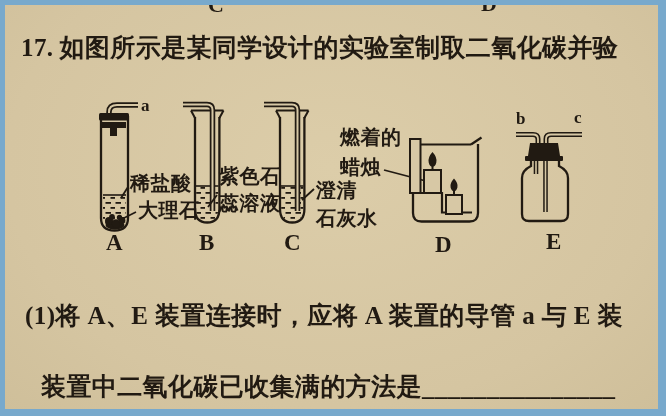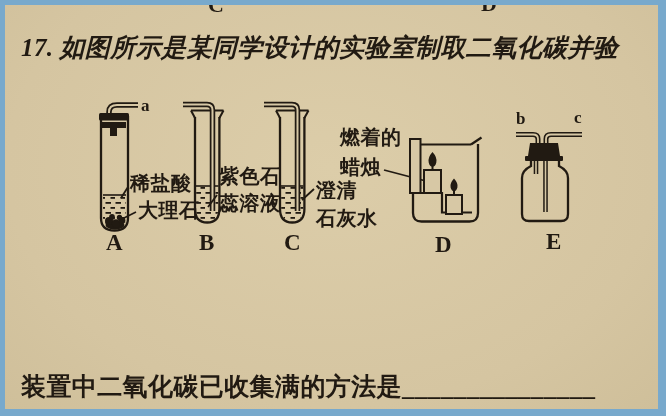--- a/index.html
+++ b/index.html
@@ -41,21 +41,21 @@
   .port{font-size:17px;font-weight:bold;}
 </style>
 </head>
 <body>
 
 <div class="page">
 
   <span class="cropped" style="left:203px;top:-13px;">C</span>
   <span class="cropped" style="left:476px;top:-14px;">D</span>
 
-  <div class="txt" style="left:16px;top:27px;font-style:italic;">
+  <div class="txt" style="left:16px;top:27px;">
     <span class="num">17.</span><span>如图所示是某同学设计的实验室制取二氧化碳并验</span>
   </div>
 
   <svg style="position:absolute;left:0;top:85px;" width="666" height="170" viewBox="0 0 666 170">
     <defs>
       <pattern id="dash" width="10" height="10" patternUnits="userSpaceOnUse">
         <rect x="0.5" y="2" width="5.5" height="1.8" fill="#211a12"></rect>
         <rect x="5.5" y="7" width="5.5" height="1.8" fill="#211a12"></rect>
       </pattern>
       <clipPath id="clipA">
@@ -200,15 +200,16 @@
         <path d="M 531,71 V 84" fill="none" stroke="#d7c8a5" stroke-width="1.6"></path>
       </g>
       <g>
         <path d="M 540.5,71 V 122" fill="none" stroke="#211a12" stroke-width="4.6"></path>
         <path d="M 540.5,71 V 122" fill="none" stroke="#d7c8a5" stroke-width="1.6"></path>
       </g>
       <text class="letter" x="541" y="159">E</text>
     </g>
   </svg>
 
-  <div class="txt" style="left:16px;top:366px;text-align:center;">装置中二氧化碳已收集满的方法是_______________</div>
+  <div class="txt" style="left:20px;top:295px;">(1)将 A、E 装置连接时，应将 A 装置的导管 a 与 E 装</div>
+  <div class="txt" style="left:36px;top:366px;text-align:center;">装置中二氧化碳已收集满的方法是_______________</div>
 
 </div>
 
 </body></html>

